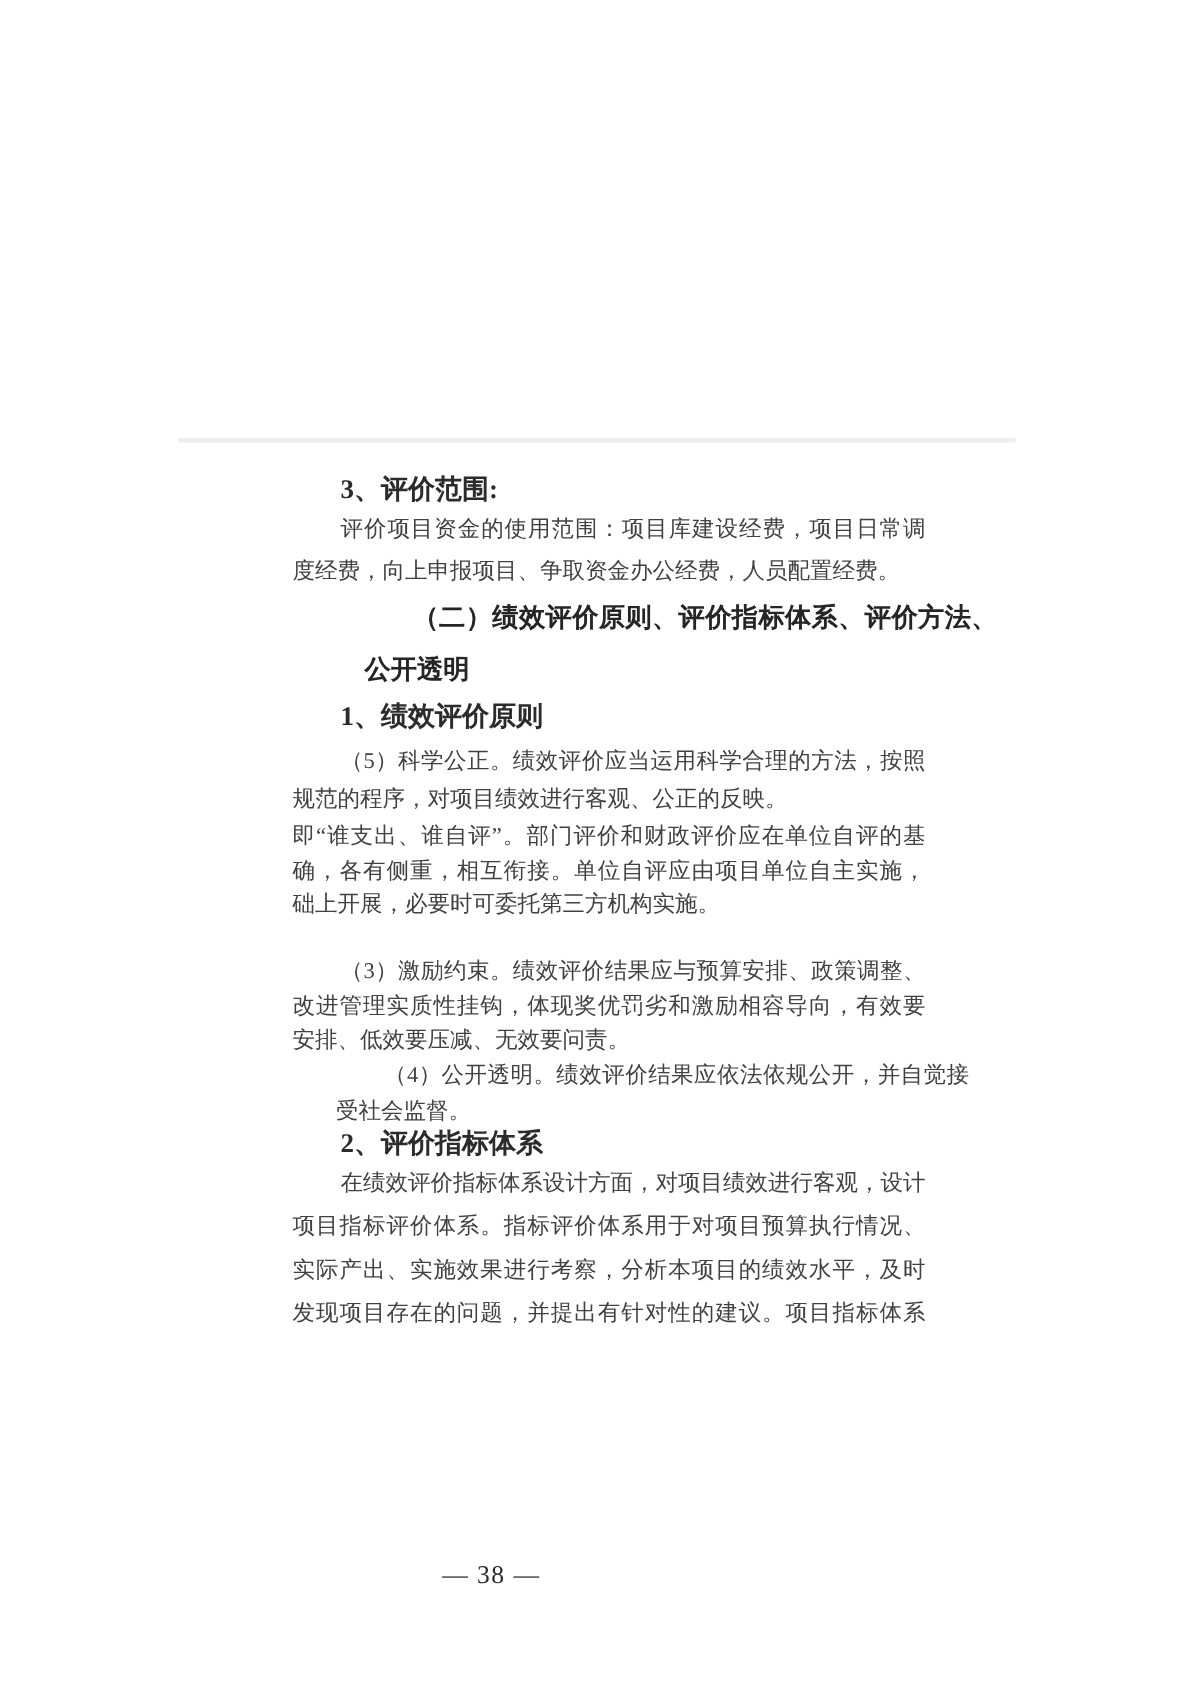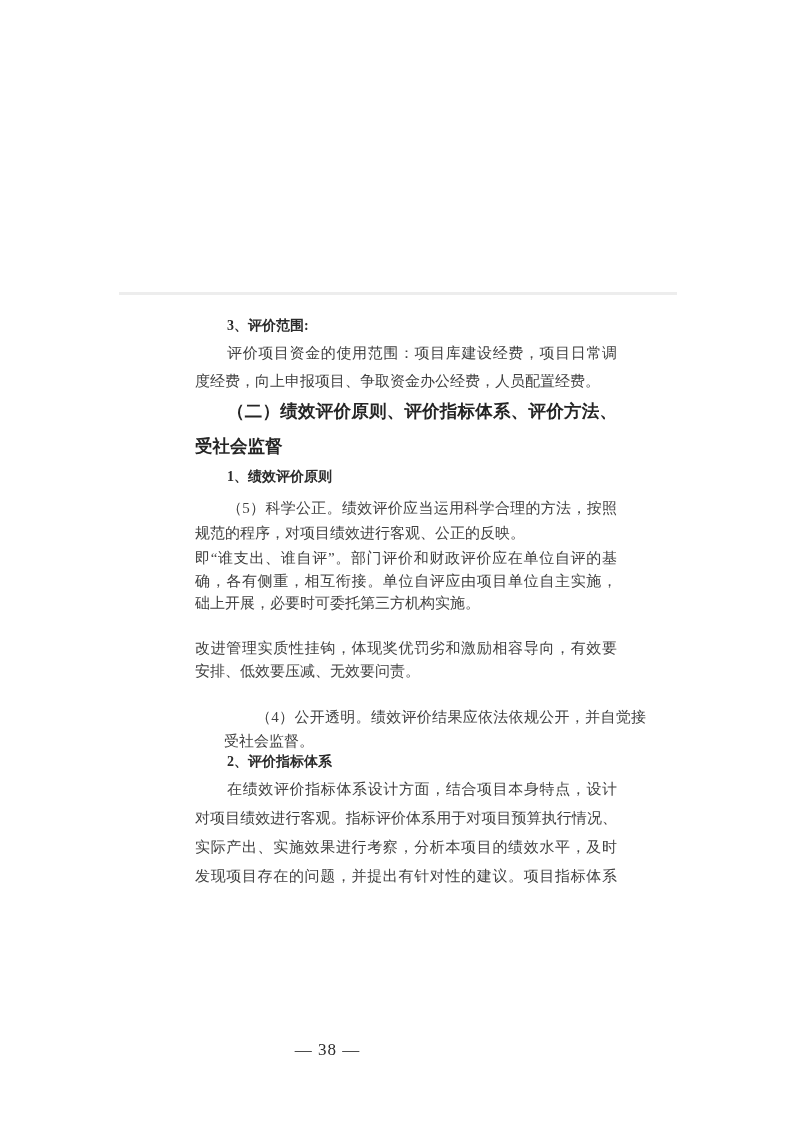--- a/index.html
+++ b/index.html
@@ -38,30 +38,30 @@
     text-align-last: justify;
   }
   .ind {
     padding-left: 32px;
   }
   .sub-heading .line,
   .sub-heading.line,
   .bold {
     font-weight: bold;
     color: #2b2b2b;
-    font-size: 14px;
+    font-size: 18px;
   }
   .big-heading .line {
     font-weight: bold;
     color: #252525;
     font-size: 17.5px;
   }
   .b1  { top: 311px; line-height: 30px; }
   .b2  { top: 339px; line-height: 28px; }
-  .b3  { top: 394px; line-height: 35px; }
+  .b3  { top: 394px; line-height: 35px; margin-left: 48px; }
   .b4  { top: 462px; line-height: 30px; }
   .b5  { top: 496px; line-height: 25px; }
   .b6  { top: 547px; line-height: 22.5px; }
   .b7  { top: 637px; line-height: 23px; }
   .b8  { top: 705px; line-height: 24px; margin-left: 29px; }
   .b9  { top: 749px; line-height: 26px; }
   .b10 { top: 775px; line-height: 29px; }
   .page-number {
     position: absolute;
     left: 0;
@@ -84,54 +84,55 @@
     <div class="line ind bold">3、评价范围:</div>
   </div>
 
   <div class="block b2">
     <div class="line ind fill">评价项目资金的使用范围：项目库建设经费，项目日常调</div>
     <div class="line">度经费，向上申报项目、争取资金办公经费，人员配置经费。</div>
   </div>
 
   <div class="block b3 big-heading">
     <div class="line ind fill">（二）绩效评价原则、评价指标体系、评价方法、</div>
-    <div class="line">受社会监督</div>
+    <div class="line">公开透明</div>
   </div>
 
   <div class="block b4">
     <div class="line ind bold">1、绩效评价原则</div>
   </div>
 
   <div class="block b5">
     <div class="line ind fill">（5）科学公正。绩效评价应当运用科学合理的方法，按照</div>
     <div class="line">规范的程序，对项目绩效进行客观、公正的反映。</div>
   </div>
 
   <div class="block b6">
     <div class="line fill">即“谁支出、谁自评”。部门评价和财政评价应在单位自评的基</div>
     <div class="line fill">确，各有侧重，相互衔接。单位自评应由项目单位自主实施，</div>
     <div class="line">础上开展，必要时可委托第三方机构实施。</div>
   </div>
 
   <div class="block b7">
+    <div class="line ind fill">（3）激励约束。绩效评价结果应与预算安排、政策调整、</div>
     <div class="line fill">改进管理实质性挂钩，体现奖优罚劣和激励相容导向，有效要</div>
     <div class="line">安排、低效要压减、无效要问责。</div>
   </div>
 
   <div class="block b8">
     <div class="line ind fill">（4）公开透明。绩效评价结果应依法依规公开，并自觉接</div>
     <div class="line">受社会监督。</div>
   </div>
 
   <div class="block b9">
     <div class="line ind bold">2、评价指标体系</div>
   </div>
 
   <div class="block b10">
-    <div class="line ind fill">在绩效评价指标体系设计方面，结合项目本身特点，设计</div>
-    <div class="line fill">对项目绩效进行客观。指标评价体系用于对项目预算执行情况、</div>
+    <div class="line ind fill">在绩效评价指标体系设计方面，对项目绩效进行客观，设计</div>
+    <div class="line fill">项目指标评价体系。指标评价体系用于对项目预算执行情况、</div>
     <div class="line fill">实际产出、实施效果进行考察，分析本项目的绩效水平，及时</div>
     <div class="line fill">发现项目存在的问题，并提出有针对性的建议。项目指标体系</div>
   </div>
 
   <div class="page-number">— 38 —</div>
 
 </div>
 
 </body></html>

